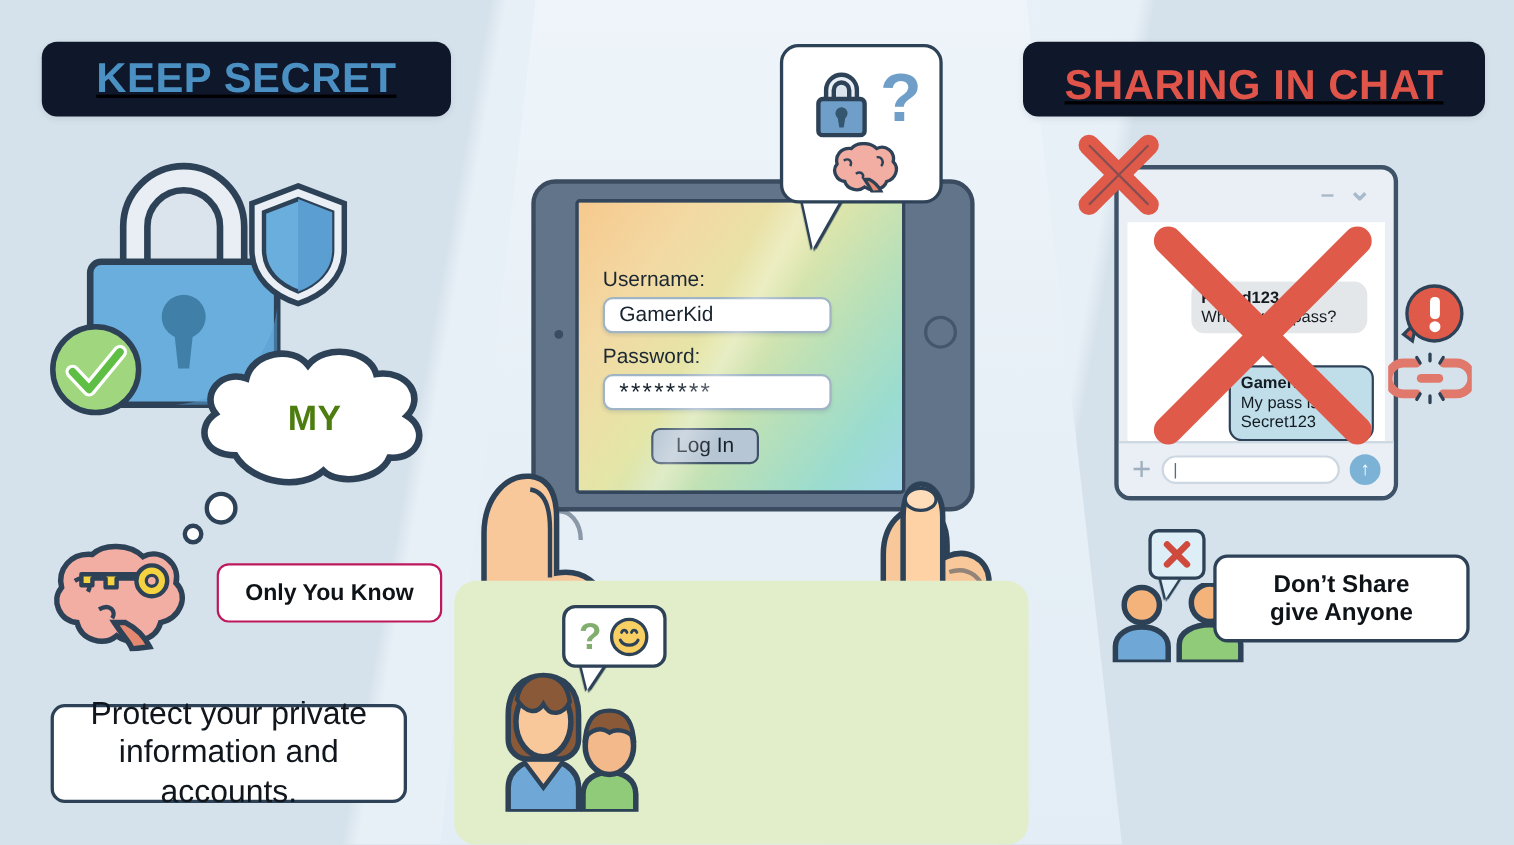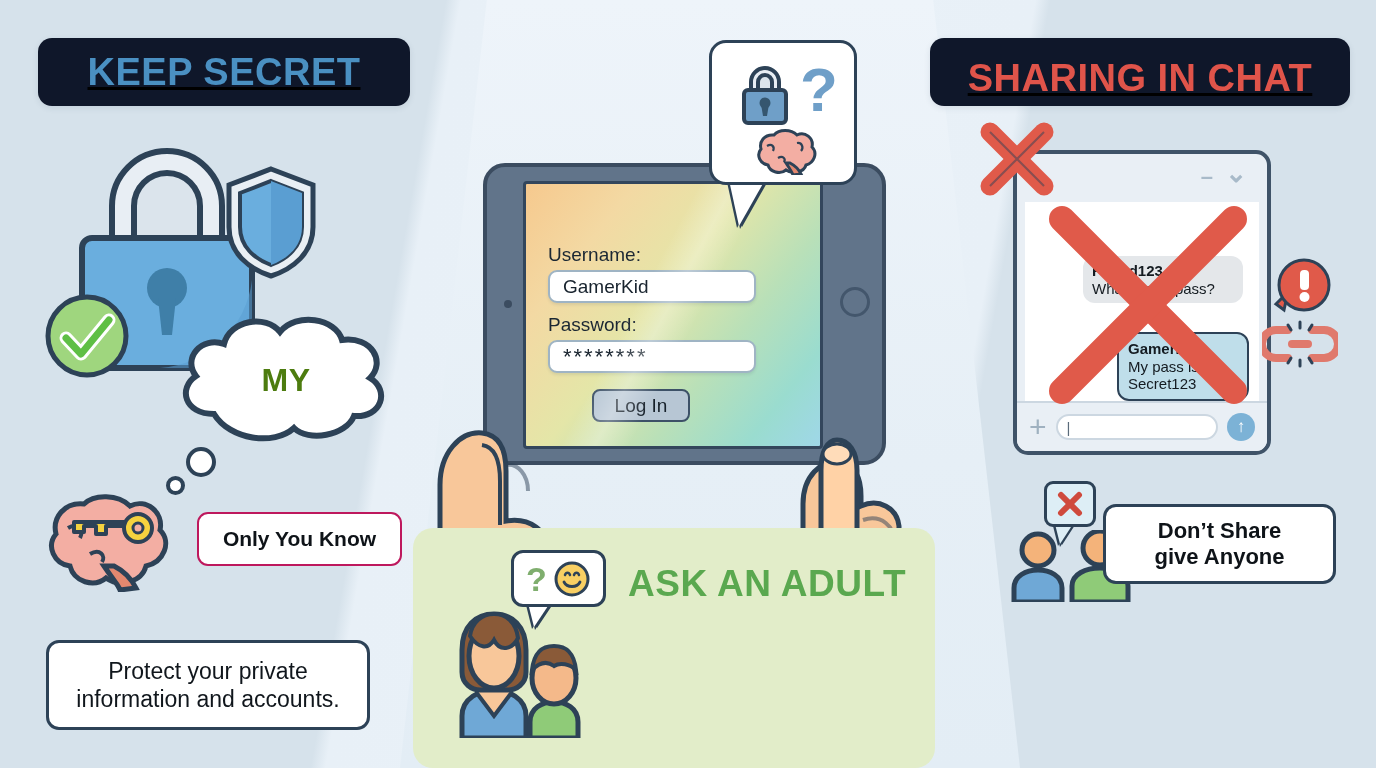--- a/index.html
+++ b/index.html
@@ -56,21 +56,21 @@
     position: absolute;
     background: #ffffff;
     border: 3px solid #2d4257;
     border-radius: 13px;
     display: flex; align-items: center; justify-content: center;
     text-align: center;
     color: #10161c;
     line-height: 1.22;
     padding: 6px 12px;
   }
-  #note-left   { left: 46px;  top: 640px; width: 324px; height: 90px; font-size: 23px; }
+  #note-left   { left: 46px;  top: 640px; width: 324px; height: 90px; font-size: 29px; }
   #note-center { left: 620px; top: 638px; width: 320px; height: 88px; font-size: 23px; }
   #note-right  { left: 1008px;top: 638px; width: 324px; height: 90px; font-size: 23px; }
 
   
   #padlock-group { position: absolute; left: 40px; top: 140px; width: 290px; height: 250px; }
   #shield-icon   { position: absolute; left: 225px; top: 165px; width: 92px; height: 115px; }
   #check-badge   { position: absolute; left: 44px; top: 293px; width: 86px; height: 86px; }
 
   
   #thought-cloud {
@@ -372,21 +372,20 @@
   <svg id="hand-right" viewBox="0 0 190 300">
     <path d="M58 300 V174 C58 146 76 130 94 132 C110 134 116 148 116 166
              L116 176 C134 168 152 178 154 196 L154 300 Z" fill="#f8c79a" stroke="#2d4257" stroke-width="5"></path>
     <path d="M98 10 C110 10 118 22 118 40 L118 150 L82 150 L82 40 C82 22 88 10 98 10 Z" transform="translate(-6,100)" fill="#ffd2a6" stroke="#2d4257" stroke-width="5"></path>
     <ellipse cx="92" cy="124" rx="14" ry="10" fill="#ffdcb9" stroke="#2d4257" stroke-width="3"></ellipse>
     <path d="M118 190 C136 184 150 196 150 214" fill="none" stroke="#2d4257" stroke-width="4" opacity=".5"></path>
     <path d="M132 208 C148 204 160 214 160 230" fill="none" stroke="#2d4257" stroke-width="4" opacity=".5"></path>
   </svg>
 
   <div id="green-panel"></div>
-  <div id="adult-title">ASK AN ADULT</div>
 
   <svg id="family-figures" viewBox="0 0 175 140">
     <path d="M30 140 V118 C30 100 48 92 62 92 C76 92 94 100 94 118 V140 Z" fill="#6fa8d6" stroke="#2d4257" stroke-width="5"></path>
     <path d="M44 94 L62 118 L80 94" fill="#f8c79a" stroke="#2d4257" stroke-width="4"></path>
     <path d="M30 52 C30 28 44 16 62 16 C80 16 94 28 94 52 L94 74 C94 86 84 92 76 92
              L48 92 C40 92 30 86 30 74 Z" fill="#8a5a38" stroke="#2d4257" stroke-width="5"></path>
     <ellipse cx="62" cy="58" rx="25" ry="32" fill="#f8c79a" stroke="#2d4257" stroke-width="5"></ellipse>
     <path d="M38 38 C46 50 56 52 62 42 C68 54 80 52 86 40 C84 24 74 16 62 16 C50 16 40 24 38 38 Z" fill="#8a5a38" stroke="#2d4257" stroke-width="4"></path>
     <path d="M98 140 V124 C98 110 110 104 122 104 C134 104 146 110 146 124 V140 Z" fill="#8fcb78" stroke="#2d4257" stroke-width="5"></path>
     <ellipse cx="122" cy="80" rx="22" ry="26" fill="#f4b98a" stroke="#2d4257" stroke-width="5"></ellipse>

